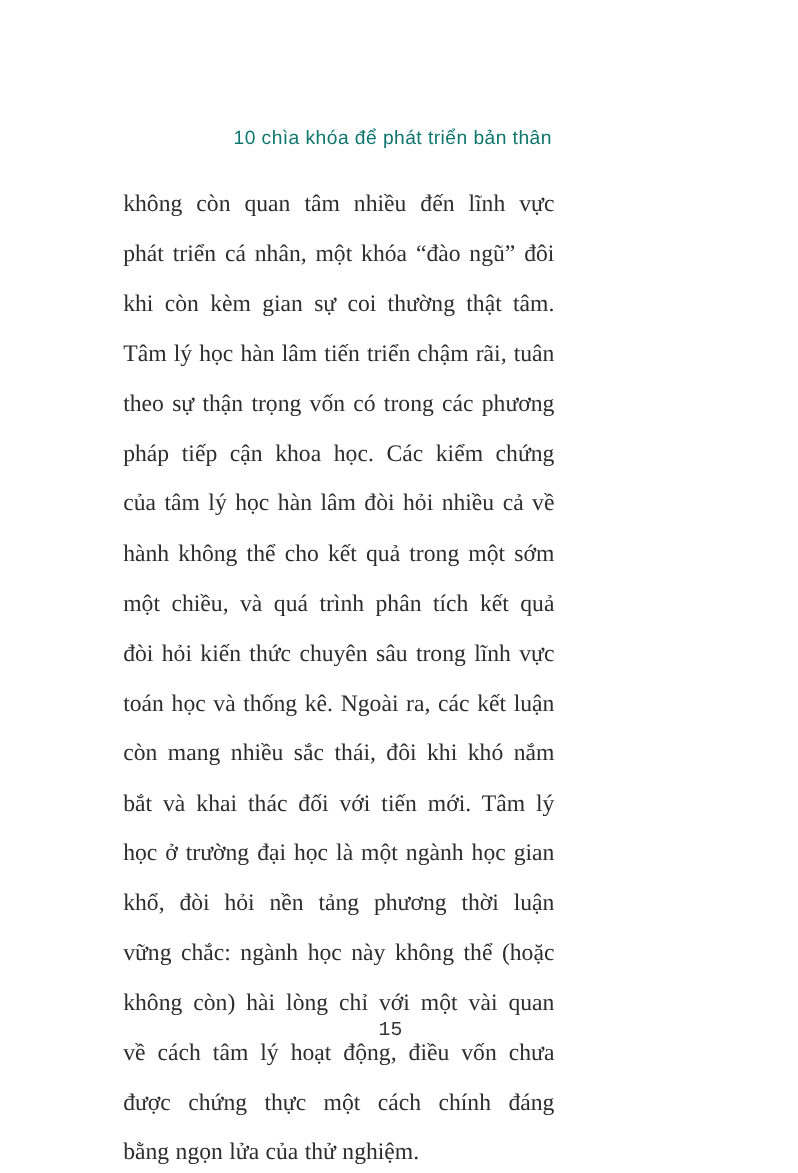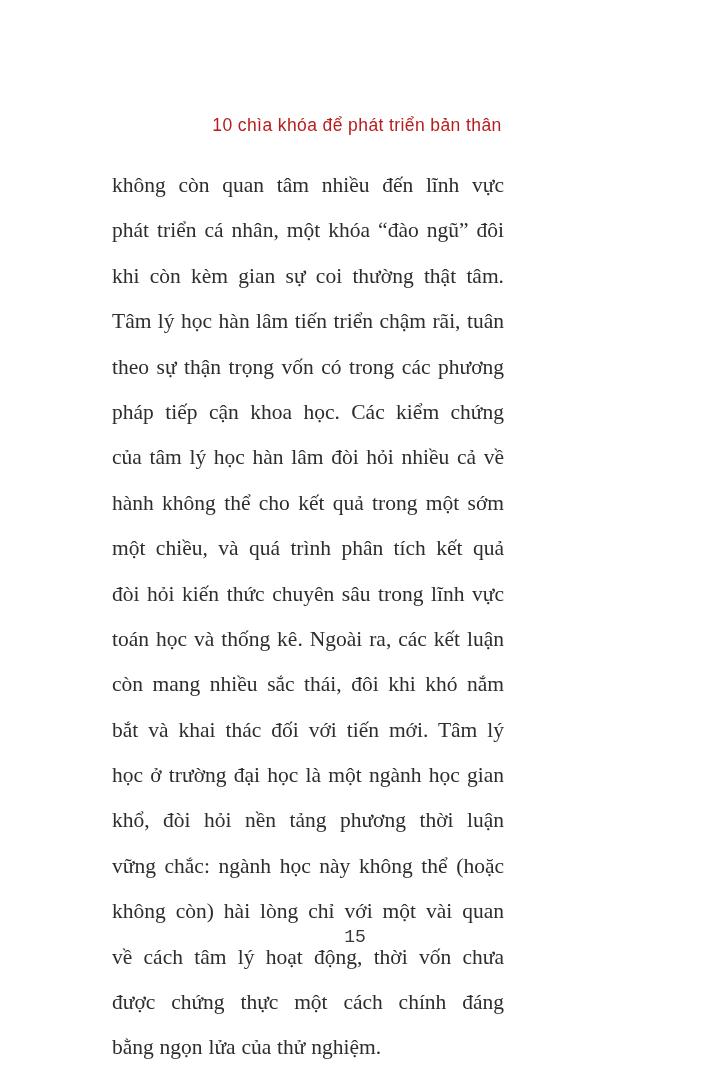--- a/index.html
+++ b/index.html
@@ -18,21 +18,21 @@
   .running-header {
     position: absolute;
     top: 113px;
     left: 0;
     width: 714px;
     text-align: center;
     font-family: "Liberation Sans", "DejaVu Sans", sans-serif;
     font-size: 17.5px;
     line-height: 24px;
     letter-spacing: 0.4px;
-    color: #b91c1c;
+    color: #0f766e;
   }
   .body-text {
     position: absolute;
     top: 156px;
     left: 112px;
     width: 392px;
     font-family: "Liberation Serif", "DejaVu Serif", serif;
     font-size: 21.5px;
     line-height: 32.4px;
     color: #2d2d2d;
@@ -77,20 +77,20 @@
     <div class="line">hành không thể cho kết quả trong một sớm</div>
     <div class="line">một chiều, và quá trình phân tích kết quả</div>
     <div class="line">đòi hỏi kiến thức chuyên sâu trong lĩnh vực</div>
     <div class="line">toán học và thống kê. Ngoài ra, các kết luận</div>
     <div class="line">còn mang nhiều sắc thái, đôi khi khó nắm</div>
     <div class="line">bắt và khai thác đối với tiến mới. Tâm lý</div>
     <div class="line">học ở trường đại học là một ngành học gian</div>
     <div class="line">khổ, đòi hỏi nền tảng phương thời luận</div>
     <div class="line">vững chắc: ngành học này không thể (hoặc</div>
     <div class="line">không còn) hài lòng chỉ với một vài quan</div>
-    <div class="line">về cách tâm lý hoạt động, thời vốn chưa</div>
+    <div class="line">về cách tâm lý hoạt động, điều vốn chưa</div>
     <div class="line">được chứng thực một cách chính đáng</div>
     <div class="line last">bằng ngọn lửa của thử nghiệm.</div>
   </div>
 
   <div class="page-number">15</div>
 
 </div>
 
 </body></html>

